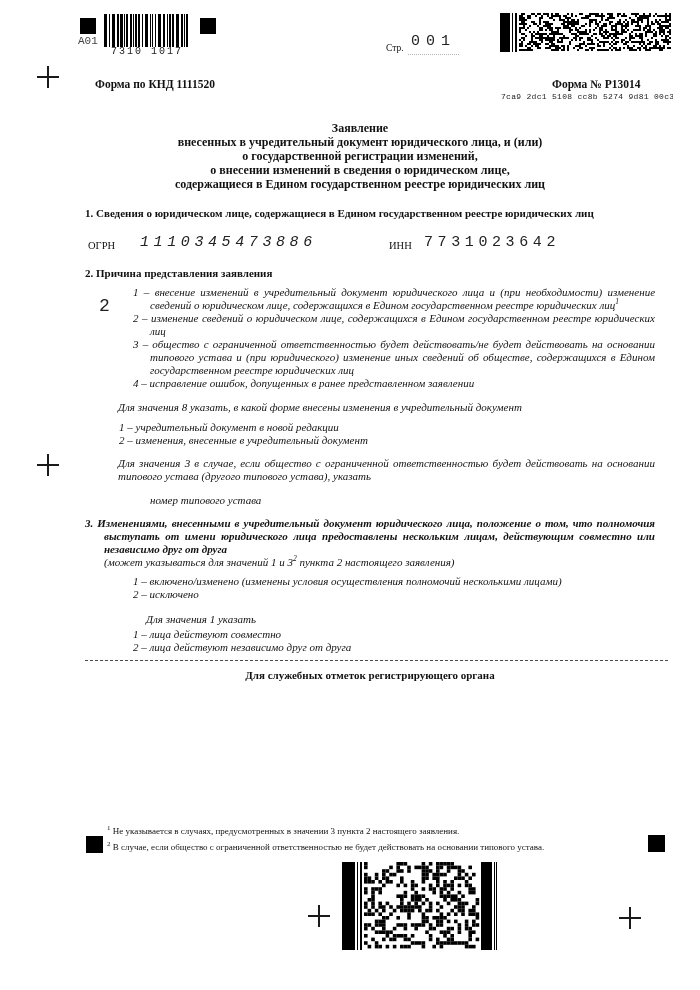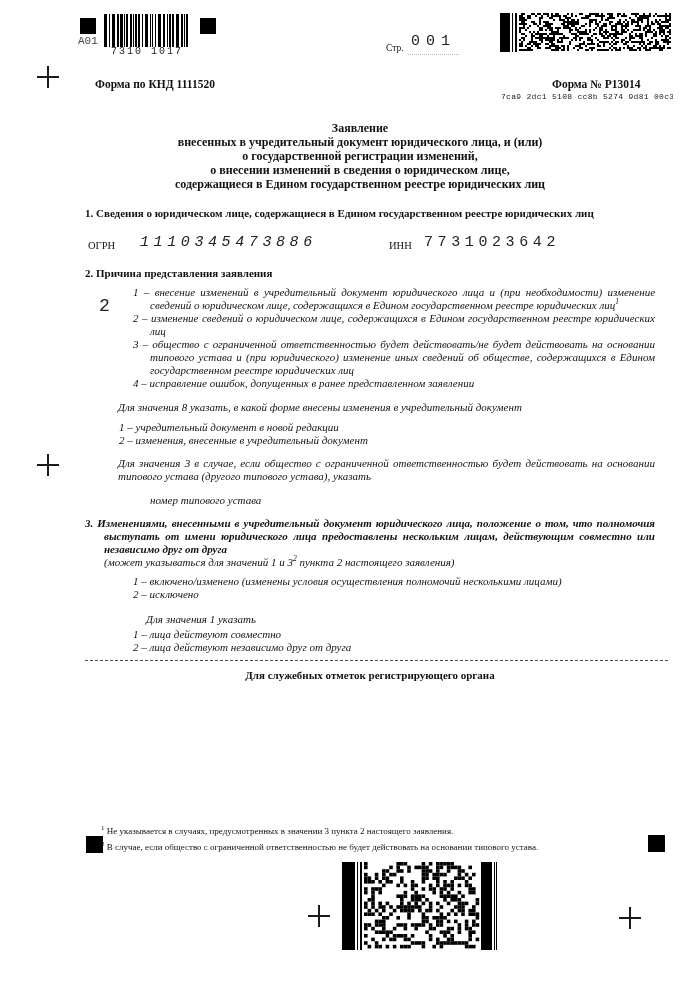--- a/index.html
+++ b/index.html
@@ -19,21 +19,21 @@
   .hang19{padding-left:19px;text-indent:-19px;}
   .pad19{padding-left:19px;}
   .title{font-weight:bold;font-size:12px;line-height:14px;text-align:center;}
   .sheading{font-weight:bold;font-size:11px;line-height:13px;}
   .fieldlabel{font-size:10.5px;}
   .value-lg{font-size:15px;letter-spacing:4.6px;}
   .pagenum{font-size:15px;letter-spacing:6px;border-bottom:1px dotted #b5b5b5;padding:0 3px 4px 3px;}
   .bigval{font-size:18px;}
   .dashline{border-top:1px dashed #4a4a4a;height:0;}
   sup.ref{font-size:7.5px;line-height:0;}
-  .fnrow{margin-left:22px;text-indent:-6px;}
+  .fnrow{margin-left:28px;text-indent:-6px;}
   .fnrow sup{font-size:7px;}
   .nowrap{white-space:nowrap;}
 </style>
 </head>
 <body>
 
 <div class="page">
 
   <div class="sq" style="left:80px;top:18px;"></div>
   <svg id="bc-left" class="abs" style="left:104px;top:14px;" width="86" height="33">

